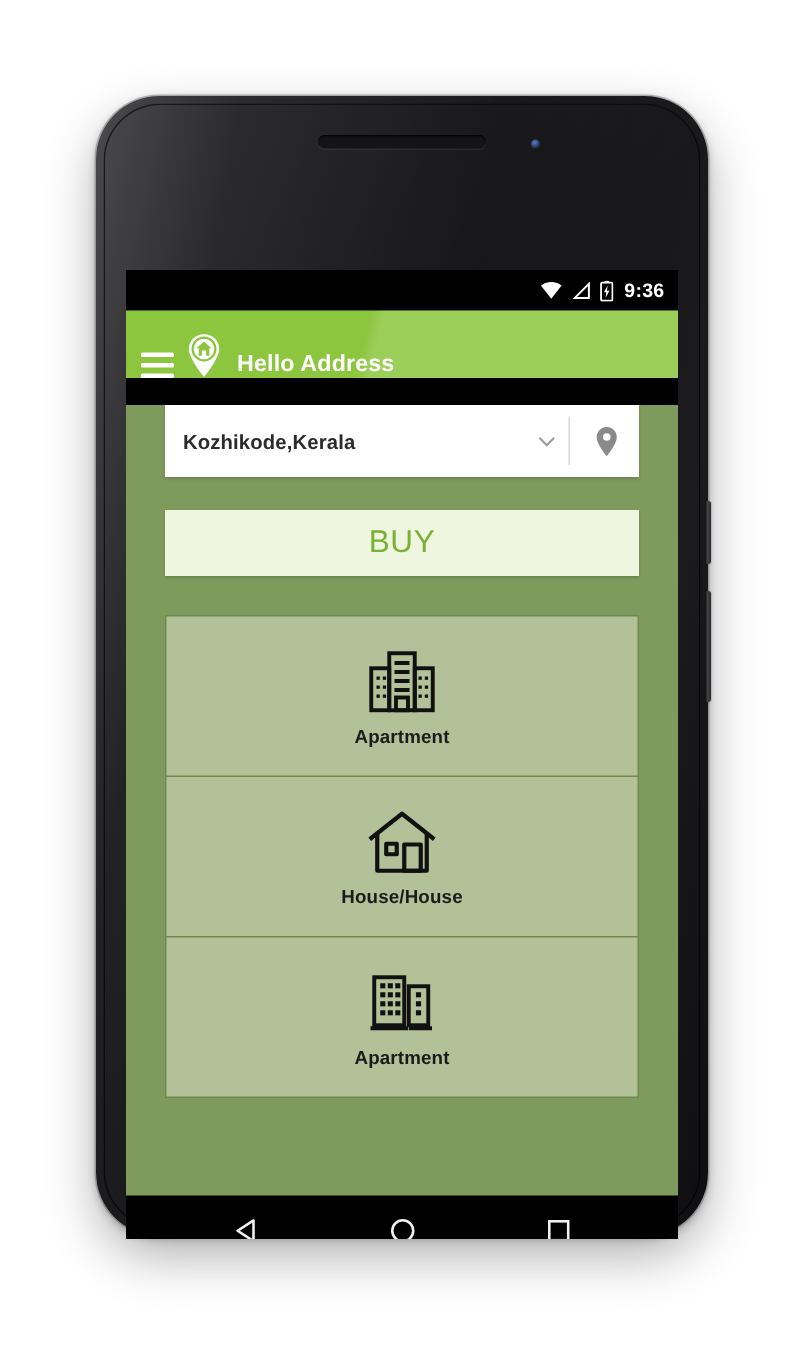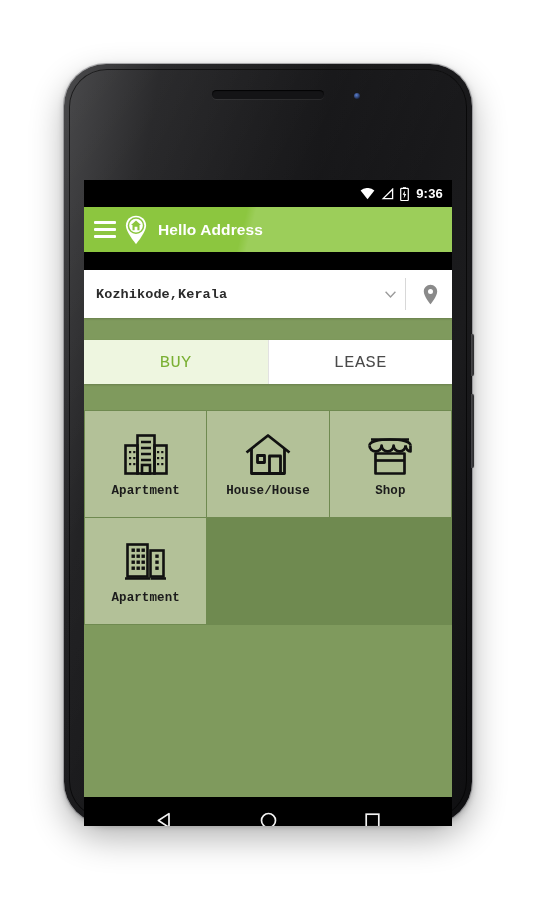--- a/index.html
+++ b/index.html
@@ -121,21 +121,21 @@
     line-height: 1;
     padding-left: 1px;
   }
 
   
   #app-bar {
     position: relative;
     height: 45px;
     background: #8cc63f;
     display: flex;
-    align-items: center;
+    align-items: flex-end;
     padding-left: 10px;
     gap: 9px;
     overflow: hidden;
   }
   
   #app-bar-sheen {
     position: absolute;
     left: -10%;
     top: -60%;
     width: 120%;
@@ -168,23 +168,22 @@
     font-weight: bold;
     letter-spacing: 0.1px;
     margin-left: 2px;
   }
 
   
   #content {
     position: relative;
     height: calc(646px - 27px - 45px - 47px);
     background: #7f9a5d;
-    padding: 0 0;
+    padding: 0 26px;
     box-sizing: border-box;
-    font-family: Liberation Mono, monospace;
   }
 
   
   #location-field {
     margin-top: 18px;
     height: 48px;
     background: #ffffff;
     display: flex;
     align-items: center;
     box-shadow: 0 1px 2px rgba(0,0,0,0.18);
@@ -230,39 +229,39 @@
     height: 44px;
     display: flex;
     background: #ffffff;
     box-shadow: 0 1px 2px rgba(0,0,0,0.18);
   }
   .tab {
     flex: 1;
     display: flex;
     align-items: center;
     justify-content: center;
-    font-size: 17px;
+    font-size: 21px;
     color: #4a4a4a;
     letter-spacing: 0.4px;
     cursor: pointer;
     background: #ffffff;
     border-right: 1px solid #e2e2e2;
     box-sizing: border-box;
   }
   .tab:last-child { border-right: none; }
   .tab.tab-active {
     background: #eef6e0;
     color: #7ab033;
   }
 
   
   #category-grid {
     margin-top: 26px;
     display: grid;
-    grid-template-columns: repeat(3, 1fr);
+    grid-template-columns: repeat(1, 1fr);
     background: #6f8a50;
     gap: 1px;
     border: 1px solid #6f8a50;
     box-sizing: border-box;
   }
   .category-tile {
     background: #b3c198;
     height: 106px;
     display: flex;
     flex-direction: column;
@@ -369,21 +368,20 @@
         <div id="location-divider"></div>
         <div id="location-pin-button">
           <svg width="15" height="21" viewBox="0 0 15 21">
             <path d="M7.5 0.7 C3.8 0.7 0.8 3.7 0.8 7.4 C0.8 12.3 7.5 20.3 7.5 20.3 C7.5 20.3 14.2 12.3 14.2 7.4 C14.2 3.7 11.2 0.7 7.5 0.7 Z M7.5 9.9 A2.5 2.5 0 1 1 7.5 4.9 A2.5 2.5 0 1 1 7.5 9.9 Z" fill="#8a8a8a"></path>
           </svg>
         </div>
       </div>
 
       <div id="tab-bar">
         <div class="tab tab-active">BUY</div>
-        <div class="tab">LEASE</div>
       </div>
 
       <div id="category-grid">
 
         <div class="category-tile">
           <div class="category-icon">
             <svg width="48" height="44" viewBox="0 0 48 44">
               <g fill="none" stroke="#111111" stroke-width="2.6">
                 <rect x="15.5" y="3.5" width="17" height="38"></rect>
                 <rect x="3.5" y="13.5" width="12" height="28"></rect>
@@ -417,35 +415,20 @@
                 <path d="M2.5 20.5 L24 3.5 L45.5 20.5"></path>
                 <path d="M7.5 17 V41.5 H40.5 V17"></path>
                 <rect x="25.5" y="24" width="11" height="17.5"></rect>
                 <rect x="13.5" y="23.5" width="7" height="7"></rect>
               </g>
             </svg>
           </div>
           <div class="category-label">House/House</div>
         </div>
 
-        <div class="category-tile">
-          <div class="category-icon">
-            <svg width="48" height="44" viewBox="0 0 48 44">
-              <g fill="none" stroke="#111111" stroke-width="2.7" stroke-linejoin="round">
-                <path d="M5 7.5 H43"></path>
-                <path d="M3.5 13.5 C3.5 9.6 12.6 7.5 24 7.5 C35.4 7.5 44.5 9.6 44.5 13.5"></path>
-                <path d="M3.5 13.5 C3.5 16.8 6.3 19.4 9.6 19.4 C12.9 19.4 15.6 16.8 15.6 13.5 C15.6 16.8 18.3 19.4 21.6 19.4 C24.9 19.4 27.6 16.8 27.6 13.5 C27.6 16.8 30.3 19.4 33.6 19.4 C36.9 19.4 39.6 16.8 39.6 13.5"></path>
-                <path d="M39.6 13.5 C39.6 16.8 42 19.4 44.5 19.4 L44.5 13.5"></path>
-                <rect x="9.5" y="21.5" width="29" height="20"></rect>
-                <path d="M9.5 28.5 H38.5"></path>
-              </g>
-            </svg>
-          </div>
-          <div class="category-label">Shop</div>
-        </div>
 
 
         <div class="category-tile">
           <div class="category-icon">
             <svg width="48" height="44" viewBox="0 0 48 44">
               <g fill="none" stroke="#111111" stroke-width="2.6">
                 <rect x="5.5" y="5.5" width="20" height="32"></rect>
                 <rect x="28.5" y="11.5" width="13" height="26"></rect>
                 <path d="M3 39.5 H28 M28.5 39.5 H44"></path>
               </g>

